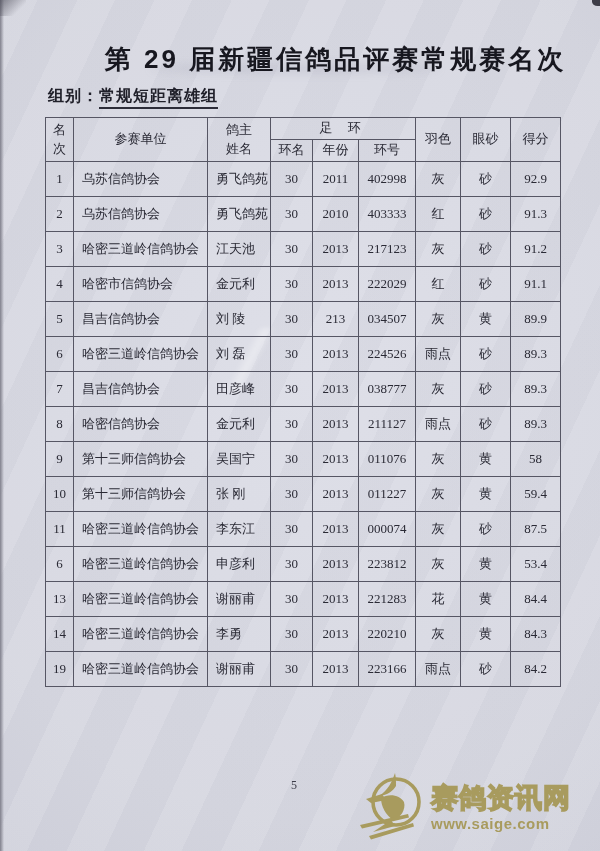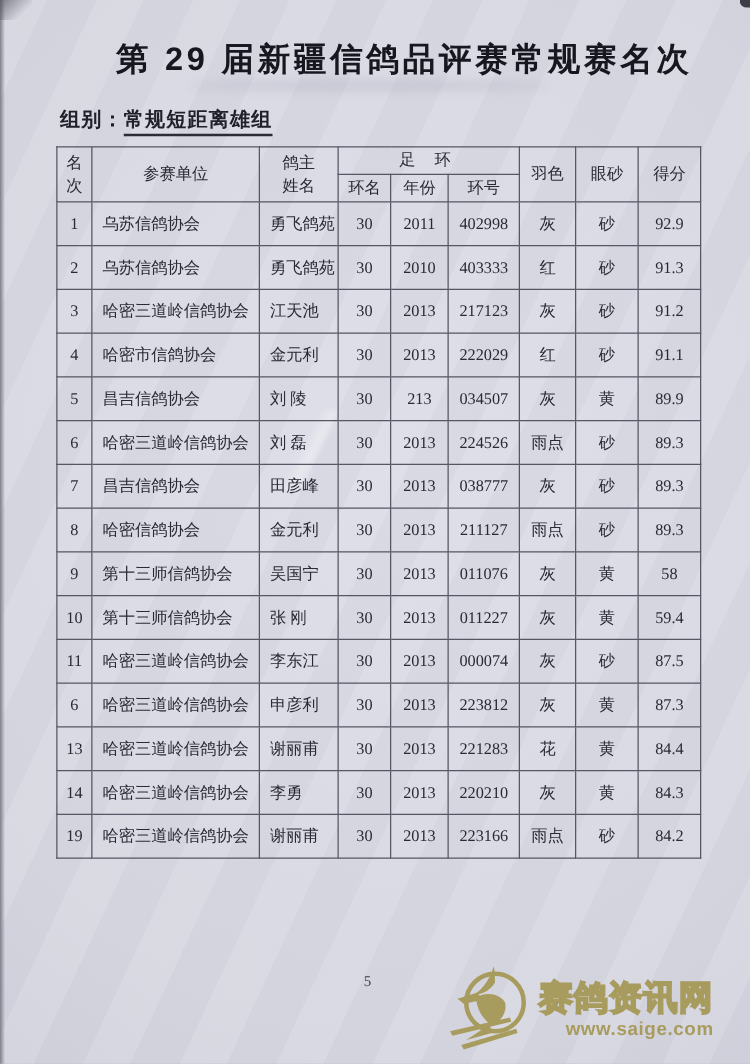--- a/index.html
+++ b/index.html
@@ -16,21 +16,21 @@
   .corner-tl{position:absolute;left:0;top:0;width:26px;height:16px;opacity:.65;
     background:linear-gradient(135deg,#4e4e5a,rgba(78,78,90,0) 70%);}
   .speck-tr{position:absolute;right:0;top:0;width:8px;height:6px;background:#3d3d47;
     border-radius:0 0 0 70%;}
   .smudge{position:absolute;left:150px;top:64px;width:290px;height:9px;
     background:rgba(138,140,158,0.18);border-radius:50%;filter:blur(4px);}
   .wrinkle{position:absolute;left:185px;top:328px;width:130px;height:64px;
     background:linear-gradient(118deg,transparent 44%,rgba(255,255,255,0.38) 50%,transparent 56%);
     filter:blur(2px);}
 
-  .title{position:absolute;top:26px;left:45px;width:515px;margin:4px;text-align:center;
+  .title{position:absolute;top:26px;left:45px;width:515px;margin:16px;text-align:center;
     font:700 26px "Liberation Sans","DejaVu Sans",sans-serif;color:#17171f;
     letter-spacing:3px;text-indent:34px;white-space:nowrap;}
   .group{position:absolute;top:86px;left:48px;
     font:700 16px "Liberation Sans","DejaVu Sans",sans-serif;color:#20202a;letter-spacing:1px;}
   .group .val{border-bottom:2px solid #2c2c38;padding-bottom:1px;font-family:Liberation Mono, monospace;}
 
   table.results{position:absolute;top:117px;left:45px;width:515px;border-collapse:collapse;
     table-layout:fixed;font:13px "Liberation Serif","DejaVu Serif",serif;color:#2a2a35;}
   .results th,.results td{border:1px solid #565664;overflow:hidden;white-space:nowrap;}
   .results th{font-weight:400;text-align:center;padding:0;line-height:1.25;height:21px;}
@@ -41,21 +41,21 @@
 
   .footer-line{position:absolute;top:701px;left:0;width:600px;height:20px;
     font:700 14px "Liberation Sans","DejaVu Sans",sans-serif;color:#22222c;}
   .footer-line .f1{position:absolute;left:48px;}
   .footer-line .f2{position:absolute;left:238px;}
   .footer-line .f3{position:absolute;left:428px;}
 
   .page-num{position:absolute;top:778px;left:291px;
     font:12px "Liberation Serif","DejaVu Serif",serif;color:#3c3c48;}
 
-  .watermark{position:absolute;left:360px;top:770px;display:flex;align-items:center;gap:5px;text-align:right;}
+  .watermark{position:absolute;left:360px;top:770px;display:flex;align-items:center;gap:5px;}
   .wm-logo{flex:0 0 auto;}
   .wm-text{display:flex;flex-direction:column;}
   .wm-name{font:700 27px "Liberation Sans","DejaVu Sans",sans-serif;letter-spacing:1px;
     color:rgba(228,222,196,0.45);-webkit-text-stroke:1.6px #a89b5e;white-space:nowrap;}
   .wm-url{font:700 15px "Liberation Sans","DejaVu Sans",sans-serif;color:#a89b5e;
     margin-top:-1px;letter-spacing:0.5px;white-space:nowrap;}
 </style>
 </head>
 <body>
 
@@ -230,21 +230,21 @@
   </tr>
         <tr>
     <td>6</td>
     <td class="l">哈密三道岭信鸽协会</td>
     <td class="l">申彦利</td>
     <td>30</td>
     <td>2013</td>
     <td>223812</td>
     <td>灰</td>
     <td>黄</td>
-    <td>87.3</td>
+    <td>53.4</td>
   </tr>
         <tr>
     <td>13</td>
     <td class="l">哈密三道岭信鸽协会</td>
     <td class="l">谢丽甫</td>
     <td>30</td>
     <td>2013</td>
     <td>221283</td>
     <td>花</td>
     <td>黄</td>

